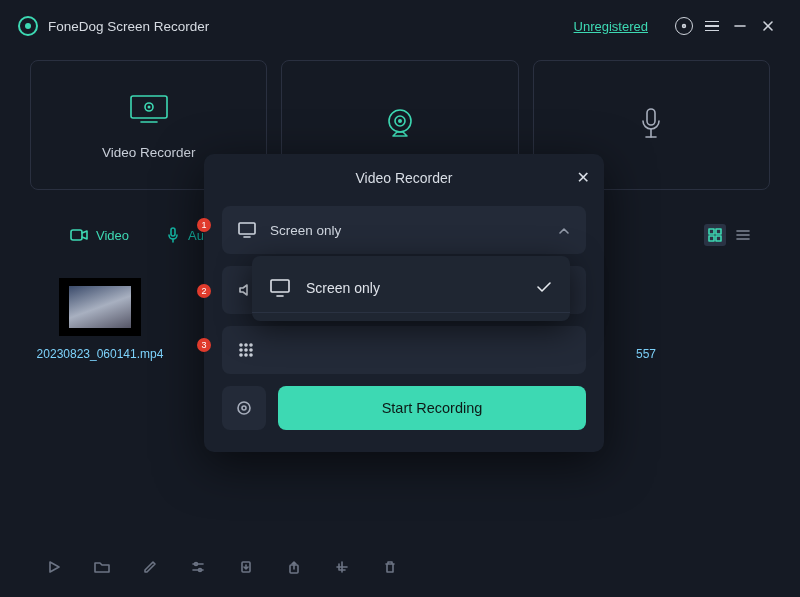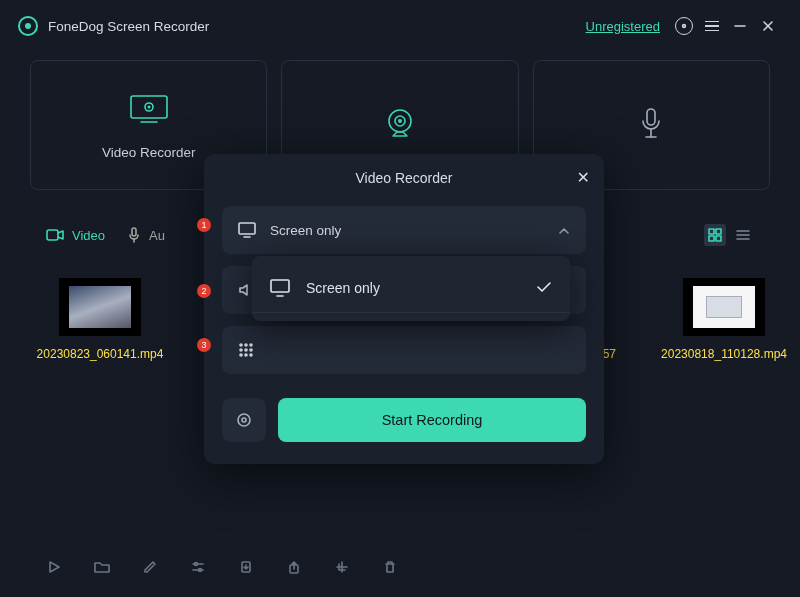--- a/index.html
+++ b/index.html
@@ -4,48 +4,48 @@
 <style>
 * { margin: 0; padding: 0; box-sizing: border-box; font-family: -apple-system, BlinkMacSystemFont, "Segoe UI", Arial, sans-serif; }
 body { width: 800px; height: 597px; background: #151a24; color: #a9afba; overflow: hidden; position: relative; }
 
 
 .titlebar { display: flex; align-items: center; height: 52px; padding: 0 18px 0 18px; }
 .logo { width: 20px; height: 20px; border-radius: 50%; border: 2px solid #3dd9b3; display: flex; align-items: center; justify-content: center; margin-right: 10px; }
 .logo::after { content: ''; width: 6px; height: 6px; border-radius: 50%; background: #3dd9b3; }
 .app-title { color: #d6dbe2; font-size: 13.5px; }
 .title-spacer { flex: 1; }
-.unregistered { color: #3dd9b3; text-decoration: underline; font-size: 13px; margin-right: 10px; cursor: pointer; }
+.unregistered { color: #3dd9b3; text-decoration: underline; font-size: 13px; margin-right: 22px; cursor: pointer; }
 .titlebtn { width: 28px; height: 28px; display: flex; align-items: center; justify-content: center; color: #cfd4dc; cursor: pointer; }
 .gear-circle { border: 1.5px solid #cfd4dc; border-radius: 50%; width: 18px; height: 18px; display:flex; align-items:center; justify-content:center;}
 .ham { display:flex; flex-direction:column; gap:3px;}
 .ham span{ width:14px; height:1.5px; background:#cfd4dc;}
 
 
 .mode-row { display: flex; gap: 14px; padding: 8px 30px 0 30px; }
 .mode-card { flex: 1; height: 130px; border: 1px solid #2a3040; border-radius: 8px; display: flex; flex-direction: column; align-items: center; justify-content: center; gap: 18px; cursor: pointer; }
 .mode-label { color: #c9cfd9; font-size: 13.5px; }
 .icon-wrap { width: 44px; height: 36px; display:flex; align-items:center; justify-content:center; color:#3dd9b3;}
 
 
-.lib-tabs { display: flex; align-items: center; padding: 34px 46px 8px 46px; gap: 22px; }
-.lib-tab { display: flex; align-items: center; gap: 8px; font-size: 13px; color: #a3a3a3; cursor: pointer; }
+.lib-tabs { display: flex; align-items: center; padding: 34px 46px 8px 70px; gap: 37px; }
+.lib-tab { display: flex; align-items: center; gap: 8px; font-size: 13px; color: #14b8a6; cursor: pointer; }
 .lib-tab.active { color: #3dd9b3; }
 .lib-spacer { flex: 1; }
 .view-toggle { display:flex; gap:6px; align-items:center; }
 .view-btn { width:22px; height:22px; display:flex; align-items:center; justify-content:center; color:#7f8694; border-radius:3px; cursor:pointer;}
 .view-btn.active{ background:#2a3344; color:#3dd9b3;}
 
 
 .thumb-row { display: flex; gap: 48px; padding: 24px 40px 0 40px; }
 .thumb-item { width: 120px; display: flex; flex-direction: column; align-items: center; gap: 10px; cursor: pointer; }
 .thumb-box { width: 82px; height: 58px; background: #000; display:flex; align-items:center; justify-content:center; }
 .thumb-inner { width: 62px; height: 42px; background: linear-gradient(135deg,#5a6a88,#8b95a8); }
 .thumb-inner.white { background: #f5f5f5; display:flex; align-items:center; justify-content:center;}
-.thumb-label { font-size: 12px; color: #fde047; text-align: left; line-height: 1.4; }
+.thumb-label { font-size: 12px; color: #7dd3fc; text-align: left; line-height: 1.4; }
 
 
 .bottom-tools { position: absolute; bottom: 18px; left: 42px; display: flex; gap: 24px; }
 .btool { width: 24px; height: 24px; display: flex; align-items:center; justify-content:center; color:#6c7484; cursor:pointer; }
 
 
 .modal-shadow { position: absolute; left: 204px; top: 154px; width: 400px; background: #1a202c; border-radius: 10px; box-shadow: 0 12px 48px rgba(0,0,0,0.6); z-index: 50; padding-bottom: 22px; }
 .modal-head { display: flex; align-items: center; justify-content: center; height: 48px; position: relative; color: #d9dee6; font-size: 14px; }
 .modal-close { position: absolute; right: 14px; top: 14px; color: #d9dee6; cursor: pointer; font-size:16px; }
 .modal-body { padding: 4px 18px 0 18px; display:flex; flex-direction:column; gap:12px; position:relative;}
@@ -184,28 +184,20 @@
     <div class="thumb-label">20230823_060141.mp4</div>
   </div>
   <div class="thumb-item" style="width:50px">
     <div class="thumb-box" style="width:30px">
         <div class="thumb-inner" style="width:20px"></div>
       </div>
     <div class="thumb-label"><span>2023</span><br><span>0</span></div>
   </div>
   <div class="thumb-item" style="margin-left:310px; width:60px">
     <div class="thumb-label" style="margin-top:68px">557</div>
-  </div>
-  <div class="thumb-item">
-    <div class="thumb-box">
-        <div class="thumb-inner white">
-          <div style="width:36px;height:22px;background:#d8dce4;border:1px solid #aab"></div>
-        </div>
-      </div>
-    <div class="thumb-label">20230818_110128.mp4</div>
   </div>
 </div>
 
 <div class="bottom-tools">
   <div class="btool">
       <svg width="14" height="14">
         <path d="M3 2 L12 7 L3 12 Z"></path>
       </svg>
     </div>
   <div class="btool">
@@ -300,21 +292,21 @@
           <circle cx="13" cy="3" r="1"></circle>
           <circle cx="3" cy="8" r="1"></circle>
           <circle cx="8" cy="8" r="1"></circle>
           <circle cx="13" cy="8" r="1"></circle>
           <circle cx="3" cy="13" r="1"></circle>
           <circle cx="8" cy="13" r="1"></circle>
           <circle cx="13" cy="13" r="1"></circle>
         </svg>
     </div>
 
-    <div class="start-row" style="margin-top:12px">
+    <div class="start-row" style="margin-top:0">
       <div class="gear-btn">
         <svg width="18" height="18">
             <circle cx="9" cy="9" r="6"></circle>
             <circle cx="9" cy="9" r="2"></circle>
           </svg>
       </div>
       <div class="start-btn">
         <span>Start Recording</span>
       </div>
     </div>

